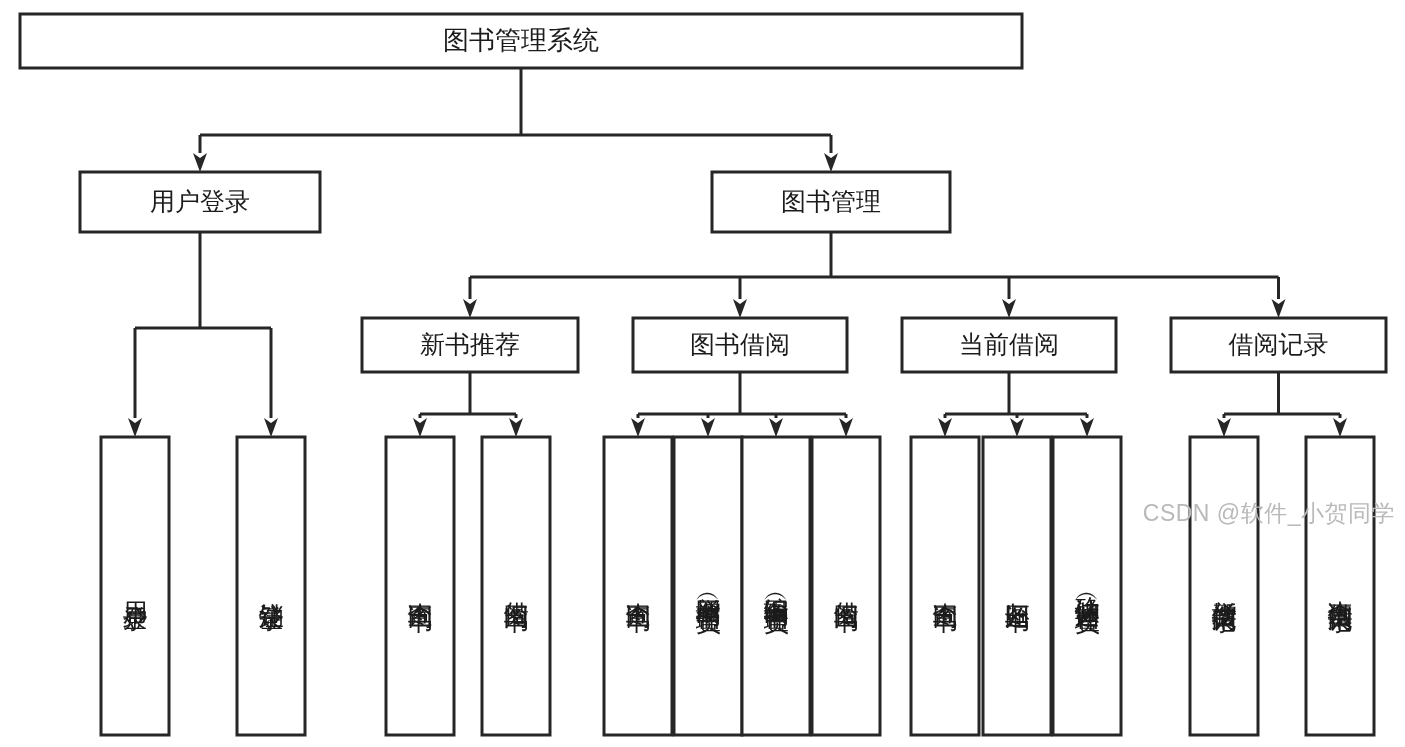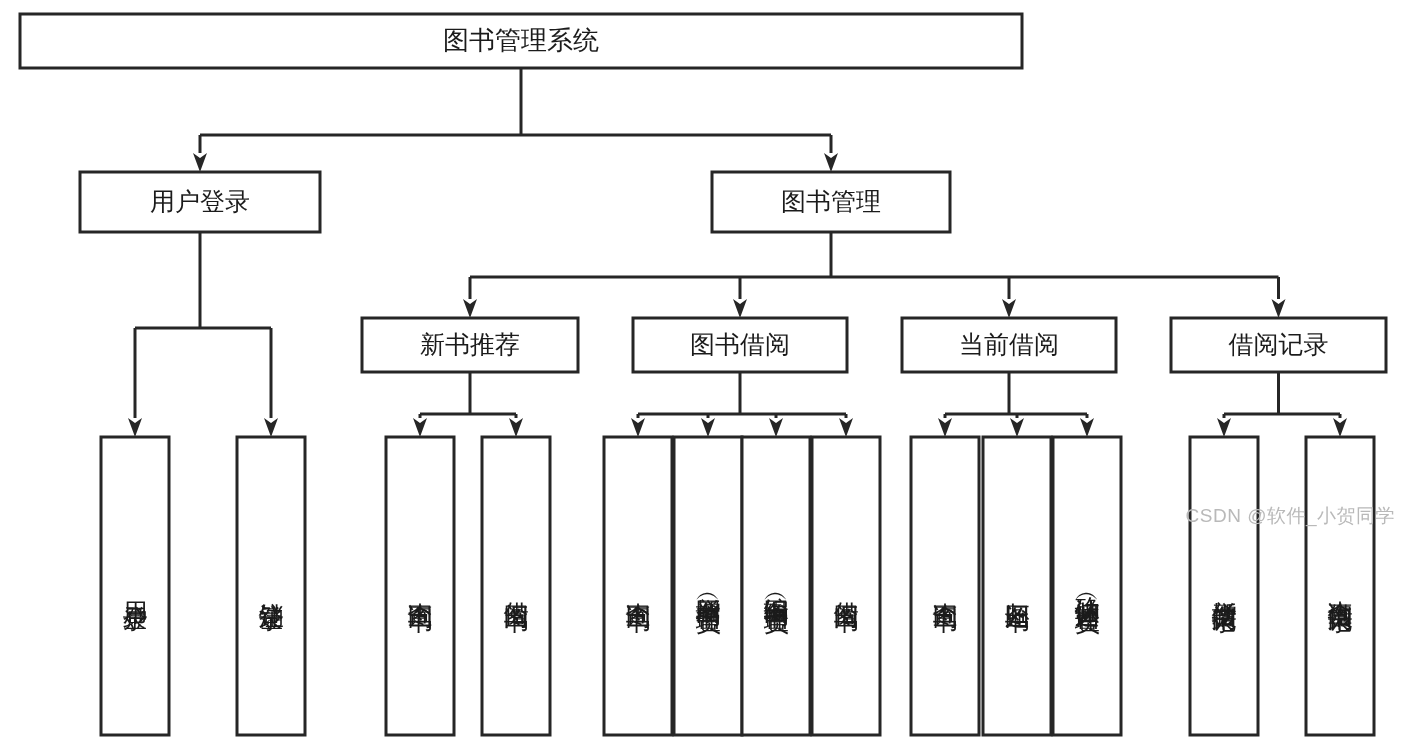--- a/index.html
+++ b/index.html
@@ -69,21 +69,21 @@
     text-orientation: upright;
     line-height: 1.02;
     letter-spacing: 2px;
     white-space: nowrap;
   }
   .watermark {
     position: absolute;
     right: 10px;
     bottom: 6px;
     font-family: "Liberation Sans", "DejaVu Sans", sans-serif;
-    font-size: 19px;
+    font-size: 23px;
     color: #b9b9b9;
     letter-spacing: 0.5px;
     white-space: nowrap;
     user-select: none;
   }
 </style>
 </head>
 <body>
 
 <div id="diagram-root">

